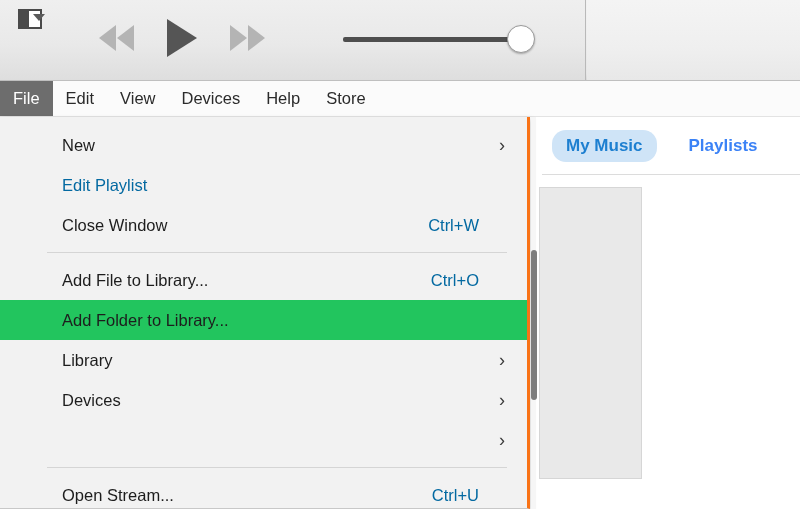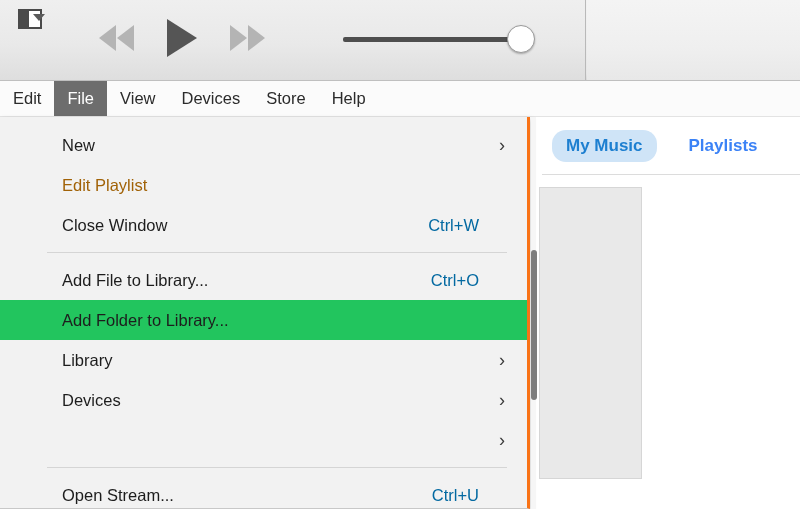--- a/index.html
+++ b/index.html
@@ -182,21 +182,21 @@
     right: 48px;
     color: #0369a1;
   }
   .dd-item .dd-chevron {
     position: absolute;
     right: 22px;
     font-size: 18px;
     color: #3b3b3b;
     line-height: 1;
   }
-  .dd-item.disabled .dd-label { color: #a16207; }
+  .dd-item.disabled .dd-label { color: #0369a1; }
   .dd-item.highlighted {
     background: #22c55e;
   }
   .dd-sep {
     height: 1px;
     background: #d5d5d5;
     margin: 7px 20px 7px 47px;
   }
 
   
@@ -300,37 +300,37 @@
       </div>
     </div>
 
     <div class="volume">
       <div class="vol-track"></div>
       <div class="vol-thumb"></div>
     </div>
   </div>
 
   <div class="menubar">
-    <div class="menu-item">
-      <span>Edit</span>
-    </div>
     <div class="menu-item active">
       <span>File</span>
     </div>
     <div class="menu-item">
+      <span>Edit</span>
+    </div>
+    <div class="menu-item">
       <span>View</span>
     </div>
     <div class="menu-item">
       <span>Devices</span>
     </div>
     <div class="menu-item">
+      <span>Help</span>
+    </div>
+    <div class="menu-item">
       <span>Store</span>
-    </div>
-    <div class="menu-item">
-      <span>Help</span>
     </div>
   </div>
 
   <div class="content">
     <div class="tabs">
       <div class="tab selected" id="tab-my-music">
         <span>My Music</span>
       </div>
       <div class="tab" id="tab-playlists">
         <span>Playlists</span>

